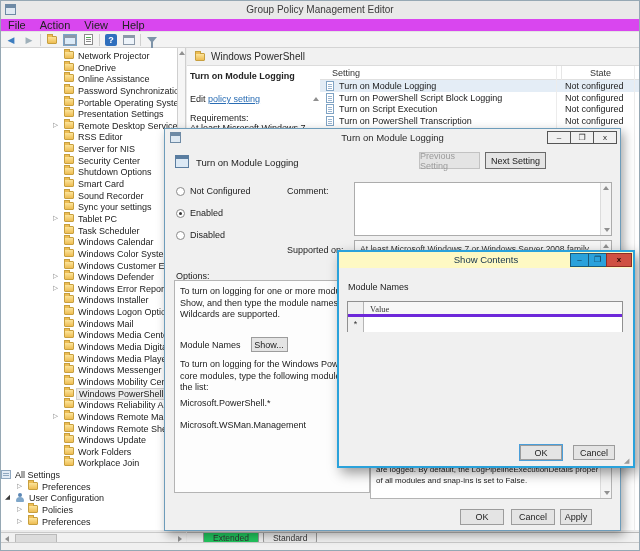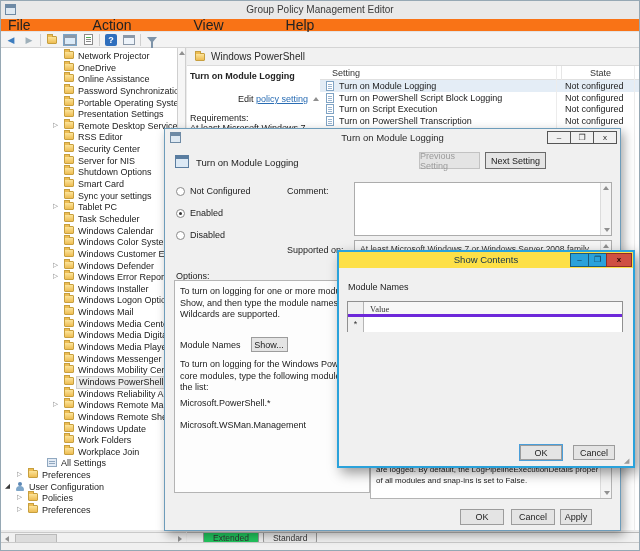--- a/index.html
+++ b/index.html
@@ -6,22 +6,22 @@
   *{box-sizing:border-box;}
   #window{position:relative;width:640px;height:551px;background:#ebebeb;
     font-family:"Liberation Sans",sans-serif;color:#222;overflow:hidden;
     border:1px solid #96a8b4;}
   
   .titlebar{position:absolute;top:0;left:0;right:0;height:18px;background:#e9e9e9;
     text-align:center;font-size:10px;line-height:18px;color:#3a3a3a;}
   .app-icon{position:absolute;left:4px;top:3px;width:11px;height:11px;background:#dfe9f2;
     border:1px solid #6e8aa5;}
   .app-icon::before{content:'';position:absolute;left:0;top:0;right:0;height:3px;background:#6e8aa5;}
-  .menubar{position:absolute;top:18px;left:0;right:0;height:13px;background:#f97316;
-    display:flex;font-size:14px;border-bottom:1px solid #e3e3e3;gap:48px;}
+  .menubar{position:absolute;top:18px;left:0;right:0;height:13px;background:#d946ef;
+    display:flex;font-size:11px;border-bottom:1px solid #e3e3e3;}
   .menu-item{padding:0 7px;line-height:13px;cursor:default;}
   .toolbar{position:absolute;top:31px;left:0;right:0;height:16px;background:#f3f3f3;
     border-bottom:1px solid #d4d4d4;display:flex;align-items:center;padding-left:3px;gap:4px;}
   .tsep{width:1px;height:12px;background:#cfcfcf;}
   .tico{width:14px;height:13px;position:relative;display:flex;align-items:center;justify-content:center;}
   .i-back{color:#3d7dbf;font-size:9px;}
   .i-fwd{color:#9fb0ba;font-size:9px;}
   .i-help{width:12px;height:12px;background:#2f6fbd;color:#fff;font-size:9px;font-weight:bold;
     text-align:center;line-height:12px;border-radius:2px;}
   .i-win{width:12px;height:10px;border:1px solid #8a98a8;background:#eef4fa;position:relative;}
@@ -47,21 +47,21 @@
   .icon-user::after{content:'';position:absolute;left:1px;top:4px;width:8px;height:5px;
     border-radius:4px 4px 1px 1px;background:#7ea6c9;}
   
   .tree{position:absolute;top:47px;left:0;width:177px;bottom:20px;background:#fff;
     border-right:1px solid #cfcfcf;overflow:hidden;padding-top:3px;}
   .tree-item{height:11.65px;display:flex;font-size:9px;white-space:nowrap;
     position:relative;cursor:default;}
   .tree-item .expander{position:absolute;font-size:6.5px;color:#777;width:9px;text-align:center;}
   .tree-item .expander.expanded{color:#3a3a3a;}
   .lvl3{padding-left:63px;}.lvl3 .expander{left:50px;}
-  .lvl2{padding-left:46px;}.lvl2 .expander{left:33px;}
+  .lvl2{}.lvl2 .expander{left:33px;}
   .lvl1{padding-left:27px;}.lvl1 .expander{left:14px;}
   .lvl0{padding-left:14px;}.lvl0 .expander{left:2px;}
   .node-icon{margin-right:4px;}
   .tree-label{overflow:hidden;}
   .tree-item.selected .tree-label{background:#ececec;border:1px solid #cfcfcf;padding:0 2px;margin:-1px 0 0 -2px;}
   .tree-vscroll{position:absolute;top:47px;left:177px;width:8px;bottom:20px;background:#f6f6f6;
     border-right:1px solid #cfcfcf;}
   .arr-up{width:0;height:0;border-left:3px solid transparent;border-right:3px solid transparent;
     border-bottom:4px solid #909090;margin:3px auto 0;}
   .arr-down{width:0;height:0;border-left:3px solid transparent;border-right:3px solid transparent;
@@ -73,21 +73,21 @@
   .tree-hscroll{position:absolute;left:0;top:531px;width:185px;height:12px;background:#f1f1f1;
     border-top:1px solid #c9c9c9;}
   .hs-btn{position:absolute;top:0;width:12px;height:11px;display:flex;align-items:center;justify-content:center;}
   .hs-thumb{position:absolute;left:14px;top:1px;width:42px;height:9px;background:#dcdcdc;border:1px solid #b9b9b9;}
   
   .content{position:absolute;left:186px;top:47px;right:0;bottom:20px;background:#fff;}
   .content-header{height:18px;background:#f1f1f1;border-bottom:1px solid #dcdcdc;display:flex;
     align-items:center;gap:6px;padding-left:8px;font-size:10px;color:#2b2b2b;}
   .desc-pane{position:absolute;left:0;top:18px;width:124px;bottom:0;padding:5px 3px 0 3px;font-size:9px;}
   .desc-title{font-weight:bold;}
-  .desc-edit{margin-top:13px;text-align:right;}
+  .desc-edit{margin-top:13px;}
   .link{color:#2a6db4;text-decoration:underline;cursor:pointer;}
   .desc-req{margin-top:9px;}
   .desc-scroll-up{position:absolute;left:124px;top:44px;width:9px;height:10px;display:flex;
     align-items:center;justify-content:center;}
   .stable{position:absolute;left:133px;top:18px;right:0;bottom:0;font-size:9px;}
   .sheader{height:14px;display:flex;align-items:center;border-bottom:1px solid #e0e0e0;color:#333;}
   .sheader .h-setting{padding-left:12px;flex:1;}
   .sheader .h-state{width:78px;text-align:center;border-left:1px solid #e6e6e6;flex:none;height:14px;line-height:14px;}
   .coldiv{position:absolute;top:0;bottom:0;width:1px;background:#ececec;}
   .srow{height:11.7px;display:flex;align-items:center;}
@@ -153,21 +153,21 @@
   .help-panel{position:absolute;left:205px;top:151px;width:242px;height:219px;background:#fff;
     border:1px solid #b4b4b4;overflow:hidden;}
   .help-lines{position:absolute;left:5px;top:184px;right:13px;font-size:8px;line-height:10.5px;
     white-space:nowrap;overflow:hidden;}
   .mdlg-ok{position:absolute;left:295px;top:380px;width:44px;height:16px;}
   .mdlg-cancel{position:absolute;left:346px;top:380px;width:44px;height:16px;}
   .mdlg-apply{position:absolute;left:395px;top:380px;width:32px;height:16px;}
   
   .sdialog{position:absolute;left:336px;top:249px;width:298px;height:218px;background:#f0f0f0;
     border:2px solid #2aa2db;box-shadow:4px 5px 12px rgba(0,0,0,.4);z-index:20;font-size:9px;}
-  .stitle{height:16px;background:#fde047;text-align:center;font-size:9.5px;line-height:16px;color:#12324a;
+  .stitle{height:16px;background:#fef9c3;text-align:center;font-size:9.5px;line-height:16px;color:#12324a;
     position:relative;}
   .swinbtns{position:absolute;right:1px;top:1px;display:flex;height:14px;}
   .swbtn{width:19px;height:14px;border:1px solid #1b5a7a;margin-left:-1px;font-size:8px;line-height:12px;
     text-align:center;color:#0d2b3e;background:#2aa2db;}
   .swbtn.close{width:26px;background:#cf5042;border-color:#8e2f24;color:#2d0903;font-weight:bold;}
   .sc-label{position:absolute;left:9px;top:30px;}
   .sc-table{position:absolute;left:8px;top:49px;right:10px;height:31px;border:1px solid #909090;background:#fff;}
   .sc-hrow{height:15px;display:flex;border-bottom:3px solid #6d28d9;background:#f7f7f7;font-family:Liberation Serif, serif;}
   .sc-sel{width:16px;border-right:1px solid #b5b5b5;background:#f0f0f0;flex:none;text-align:center;
     font-size:9px;line-height:14px;color:#333;}
@@ -264,36 +264,41 @@
         <span class="tree-label">Remote Desktop Services</span>
       </div>
       <div class="tree-item lvl3">
         <span class="expander"></span>
         <span class="node-icon icon-folder"></span>
         <span class="tree-label">RSS Editor</span>
       </div>
       <div class="tree-item lvl3">
         <span class="expander"></span>
         <span class="node-icon icon-folder"></span>
+        <span class="tree-label">Server for NIS</span>
+      </div>
+      <div class="tree-item lvl3">
+        <span class="expander"></span>
+        <span class="node-icon icon-folder"></span>
         <span class="tree-label">Security Center</span>
       </div>
       <div class="tree-item lvl3">
         <span class="expander"></span>
         <span class="node-icon icon-folder"></span>
-        <span class="tree-label">Server for NIS</span>
-      </div>
-      <div class="tree-item lvl3">
-        <span class="expander"></span>
-        <span class="node-icon icon-folder"></span>
         <span class="tree-label">Shutdown Options</span>
       </div>
       <div class="tree-item lvl3">
         <span class="expander"></span>
         <span class="node-icon icon-folder"></span>
         <span class="tree-label">Smart Card</span>
+      </div>
+      <div class="tree-item lvl3">
+        <span class="expander"></span>
+        <span class="node-icon icon-folder"></span>
+        <span class="tree-label">Sound Recorder</span>
       </div>
       <div class="tree-item lvl3">
         <span class="expander"></span>
         <span class="node-icon icon-folder"></span>
         <span class="tree-label">Sync your settings</span>
       </div>
       <div class="tree-item lvl3">
         <span class="expander collapsed">▷</span>
         <span class="node-icon icon-folder"></span>
         <span class="tree-label">Tablet PC</span>

